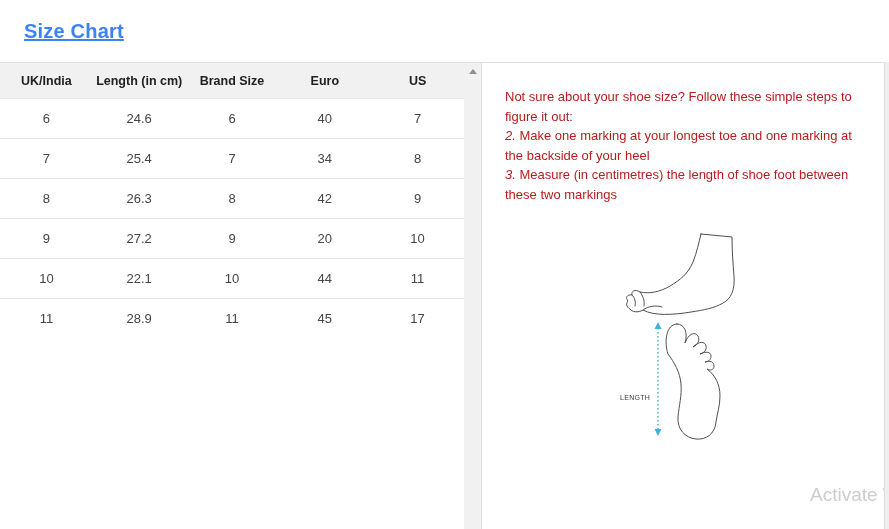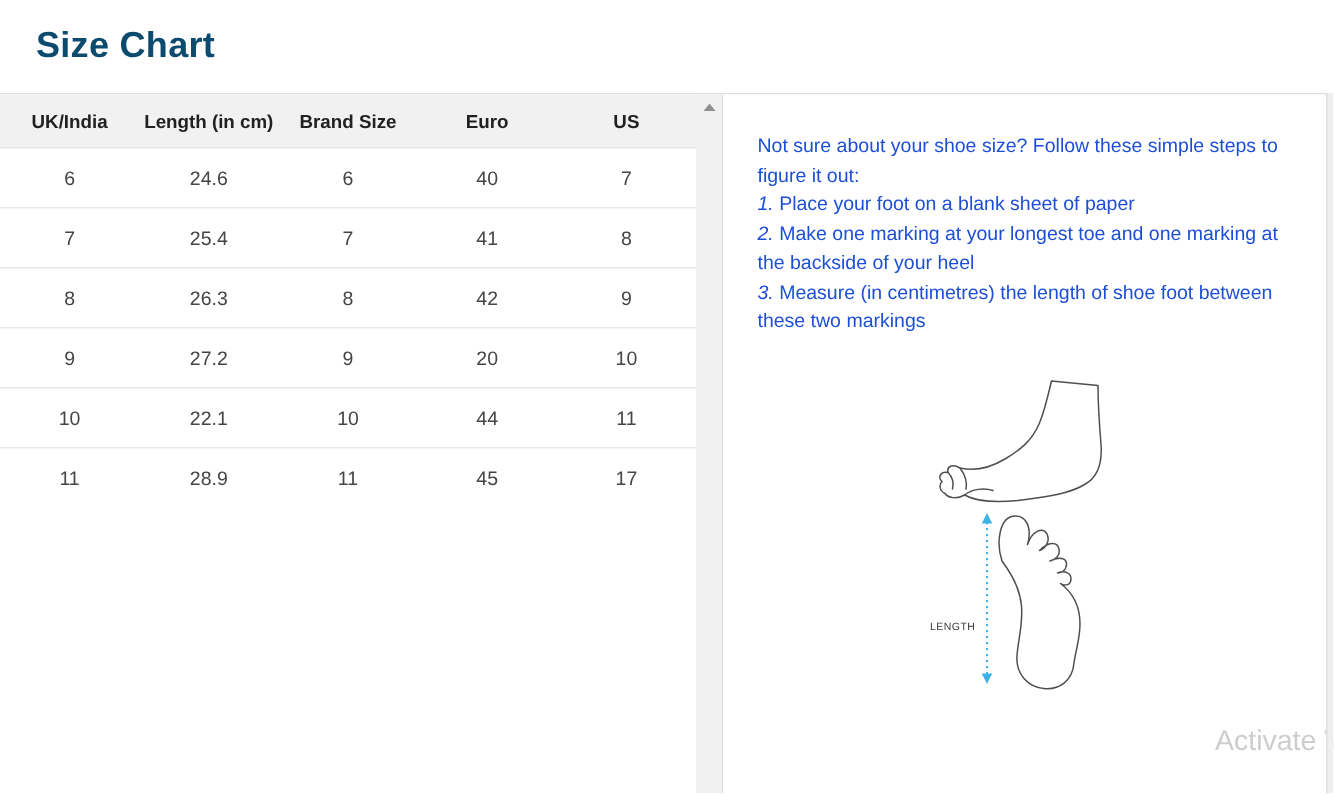--- a/index.html
+++ b/index.html
@@ -3,40 +3,40 @@
 <meta charset="utf-8">
 <style>
   * { margin:0; padding:0; box-sizing:border-box; }
   html,body { background:#fff; }
   .screen {
     position:relative; width:889px; height:529px; background:#fff;
     font-family:"Liberation Sans", sans-serif; overflow:hidden;
   }
   
   .titlebar { height:62px; display:flex; align-items:center; padding-left:24px; background:#fff; }
-  .title { font-size:24px; font-weight:700; color:#0c4a6e; letter-spacing:.2px; }
+  .title { font-size:20px; font-weight:700; color:#3b82f6; letter-spacing:.2px;text-decoration:underline; }
 
   
   .content { position:absolute; top:62px; left:0; right:0; bottom:0; border-top:1px solid #e0e0e0; display:flex; }
   .table-area { width:464px; background:#fff; }
 
   
   .thead { display:grid; grid-template-columns:repeat(5,1fr); background:#f1f1f1; height:35px; align-items:center; }
   .thead .cell { font-size:12.5px; font-weight:700; color:#212121; text-align:center; }
   .trow { display:grid; grid-template-columns:repeat(5,1fr); height:40px; align-items:center; border-top:1px solid #e7e7e7; }
   .trow .cell { font-size:13px; color:#454545; text-align:center; }
 
   
   .inner-scrollbar { width:17px; background:#f1f1f1; position:relative; }
   .scroll-up-btn { height:17px; display:flex; align-items:center; justify-content:center; cursor:default; }
   .scroll-up-btn .tri { width:0; height:0; border-left:4px solid transparent; border-right:4px solid transparent; border-bottom:5px solid #8f8f8f; }
 
   
   .right-panel { flex:1; background:#fff; border-left:1px solid #e0e0e0; padding:24px 20px 0 23px; position:relative; }
-  .guide { width:362px; font-size:13px; line-height:19.5px; color:#1d4ed8; }
+  .guide { width:362px; font-size:13px; line-height:19.5px; color:#b91c1c; }
   .guide p { margin:0; }
   .step-num { font-style:italic; }
 
   
   .foot-illustration { margin:26px 0 0 113px; width:135px; height:215px; }
 
   
   .page-scrollbar { position:absolute; top:62px; right:0; bottom:0; width:5px; background:#efefef; border-left:1px solid #dedede; z-index:6; }
 
   
@@ -71,21 +71,21 @@
             <div class="cell">24.6</div>
             <div class="cell">6</div>
             <div class="cell">40</div>
             <div class="cell">7</div>
           </div>
 
   <div class="trow">
             <div class="cell">7</div>
             <div class="cell">25.4</div>
             <div class="cell">7</div>
-            <div class="cell">41</div>
+            <div class="cell">34</div>
             <div class="cell">8</div>
           </div>
 
   <div class="trow">
             <div class="cell">8</div>
             <div class="cell">26.3</div>
             <div class="cell">8</div>
             <div class="cell">42</div>
             <div class="cell">9</div>
           </div>
@@ -119,21 +119,20 @@
     <div class="inner-scrollbar">
       <div class="scroll-up-btn">
         <span class="tri"></span>
       </div>
     </div>
 
     <div class="right-panel">
       <div class="guide">
         <p>Not sure about your shoe size? Follow these simple steps to figure it out:</p>
         <div>
-  <p><span class="step-num">1.</span><span> Place your foot on a blank sheet of paper</span></p>
 
   <p><span class="step-num">2.</span><span> Make one marking at your longest toe and one marking at the backside of your heel</span></p>
 
   <p><span class="step-num">3.</span><span> Measure (in centimetres) the length of shoe foot between these two markings</span></p>
 
 </div>
       </div>
 
       <svg class="foot-illustration" viewBox="0 0 135 215">
 

